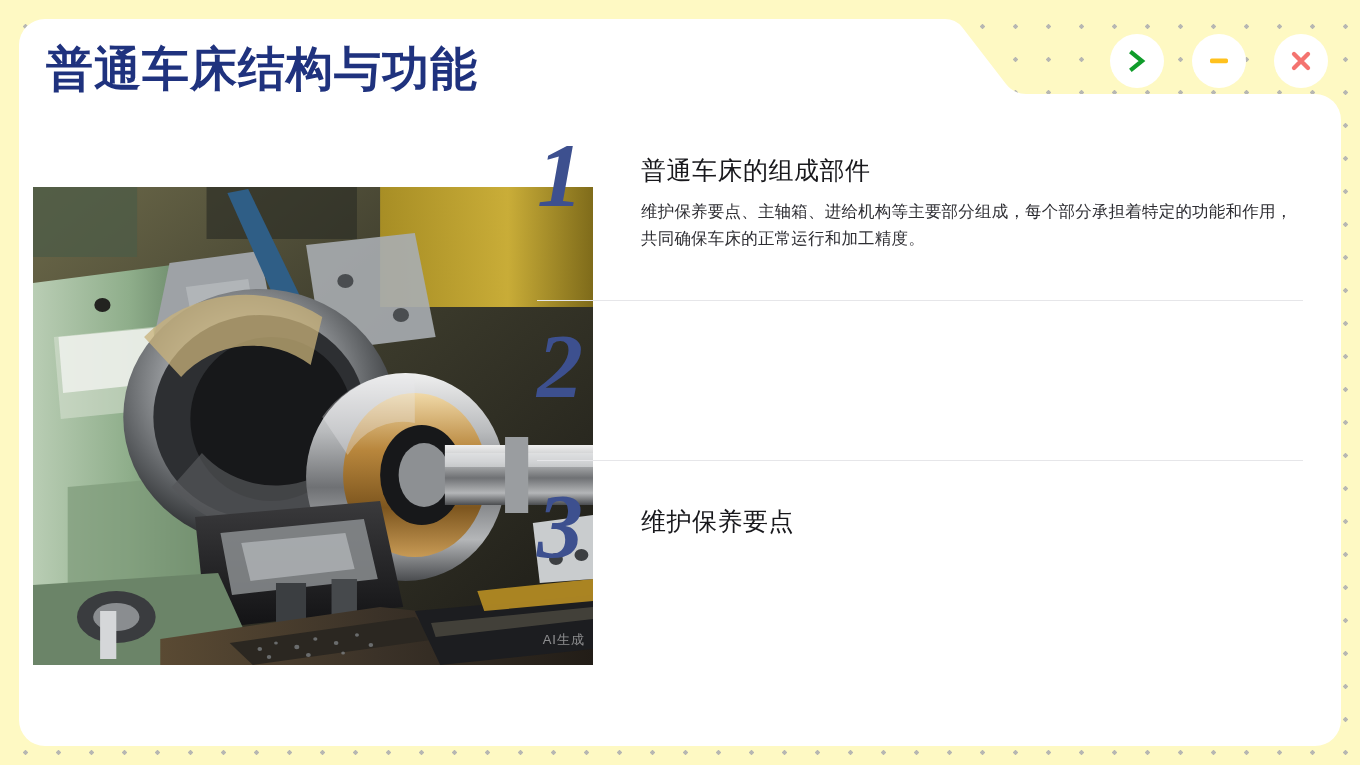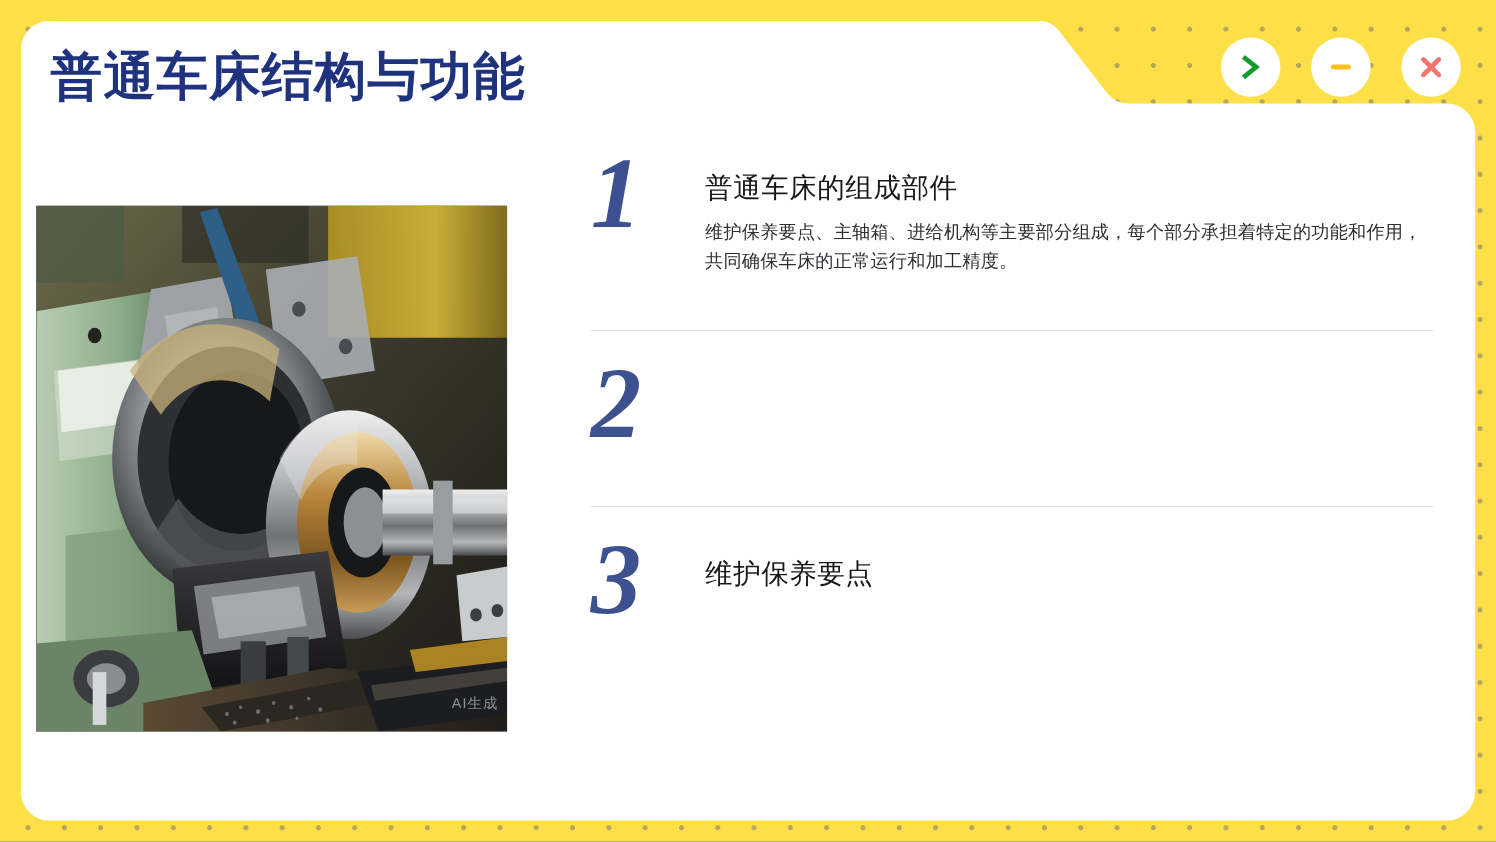--- a/index.html
+++ b/index.html
@@ -13,21 +13,21 @@
   body {
     font-family: "Liberation Sans", "DejaVu Sans", sans-serif;
     background: #4a5cf5;
     position: relative;
   }
 
   
   #slide-root {
     position: absolute;
     inset: 0;
-    background-color: #fde047;
+    background-color: #fef9c3;
   }
 
   #dot-pattern {
     position: absolute;
     inset: 0;
     background-image: radial-gradient(circle, rgba(20,30,140,0.30) 2.1px, transparent 2.3px);
     background-size: 33px 33px;
     background-position: 9px 10px;
     pointer-events: none;
   }
@@ -69,21 +69,21 @@
     padding: 0;
   }
 
   .ctrl-btn svg { display: block; }
 
   
   #lathe-photo {
     position: absolute;
     left: 33px;
     top: 187px;
-    width: 428px;
+    width: 560px;
     height: 478px;
     overflow: hidden;
     background: #2c2a22;
     z-index: 5;
   }
 
   #lathe-photo svg { display: block; width: 100%; height: 100%; }
 
   #photo-watermark {
     position: absolute;

